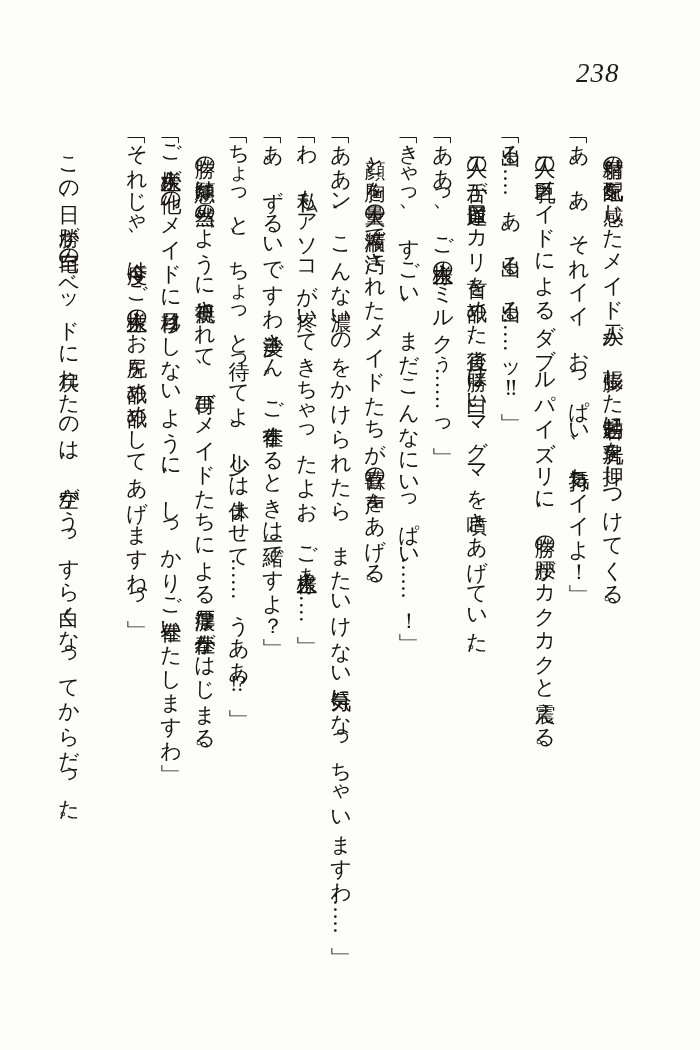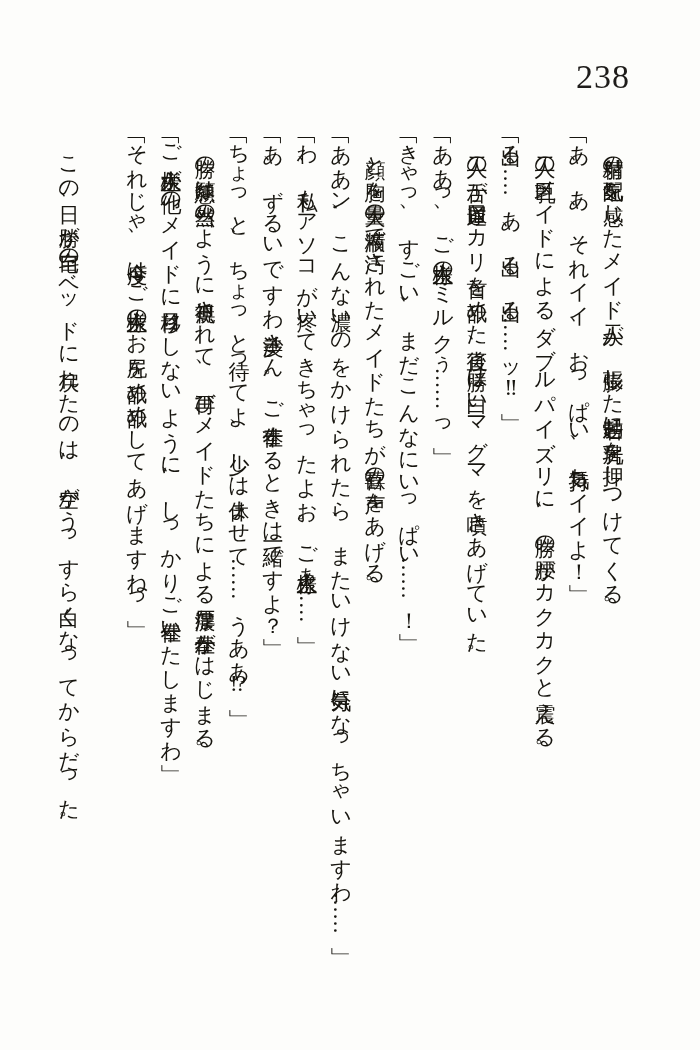--- a/index.html
+++ b/index.html
@@ -13,21 +13,22 @@
   .book-page {
     position: absolute;
     inset: 0;
     background: #fdfdfb;
   }
   .page-number {
     position: absolute;
     top: 58px;
     left: 576px;
     font-family: "Liberation Serif", "DejaVu Serif", serif;
-    font-size: 34px;
+    font-style: italic;
+    font-size: 27px;
     color: #1e1c1a;
     letter-spacing: 1px;
   }
   .text-block {
     position: absolute;
     top: 130px;
     left: 52px;
     width: 578px;
     height: 834px;
     writing-mode: vertical-rl;

